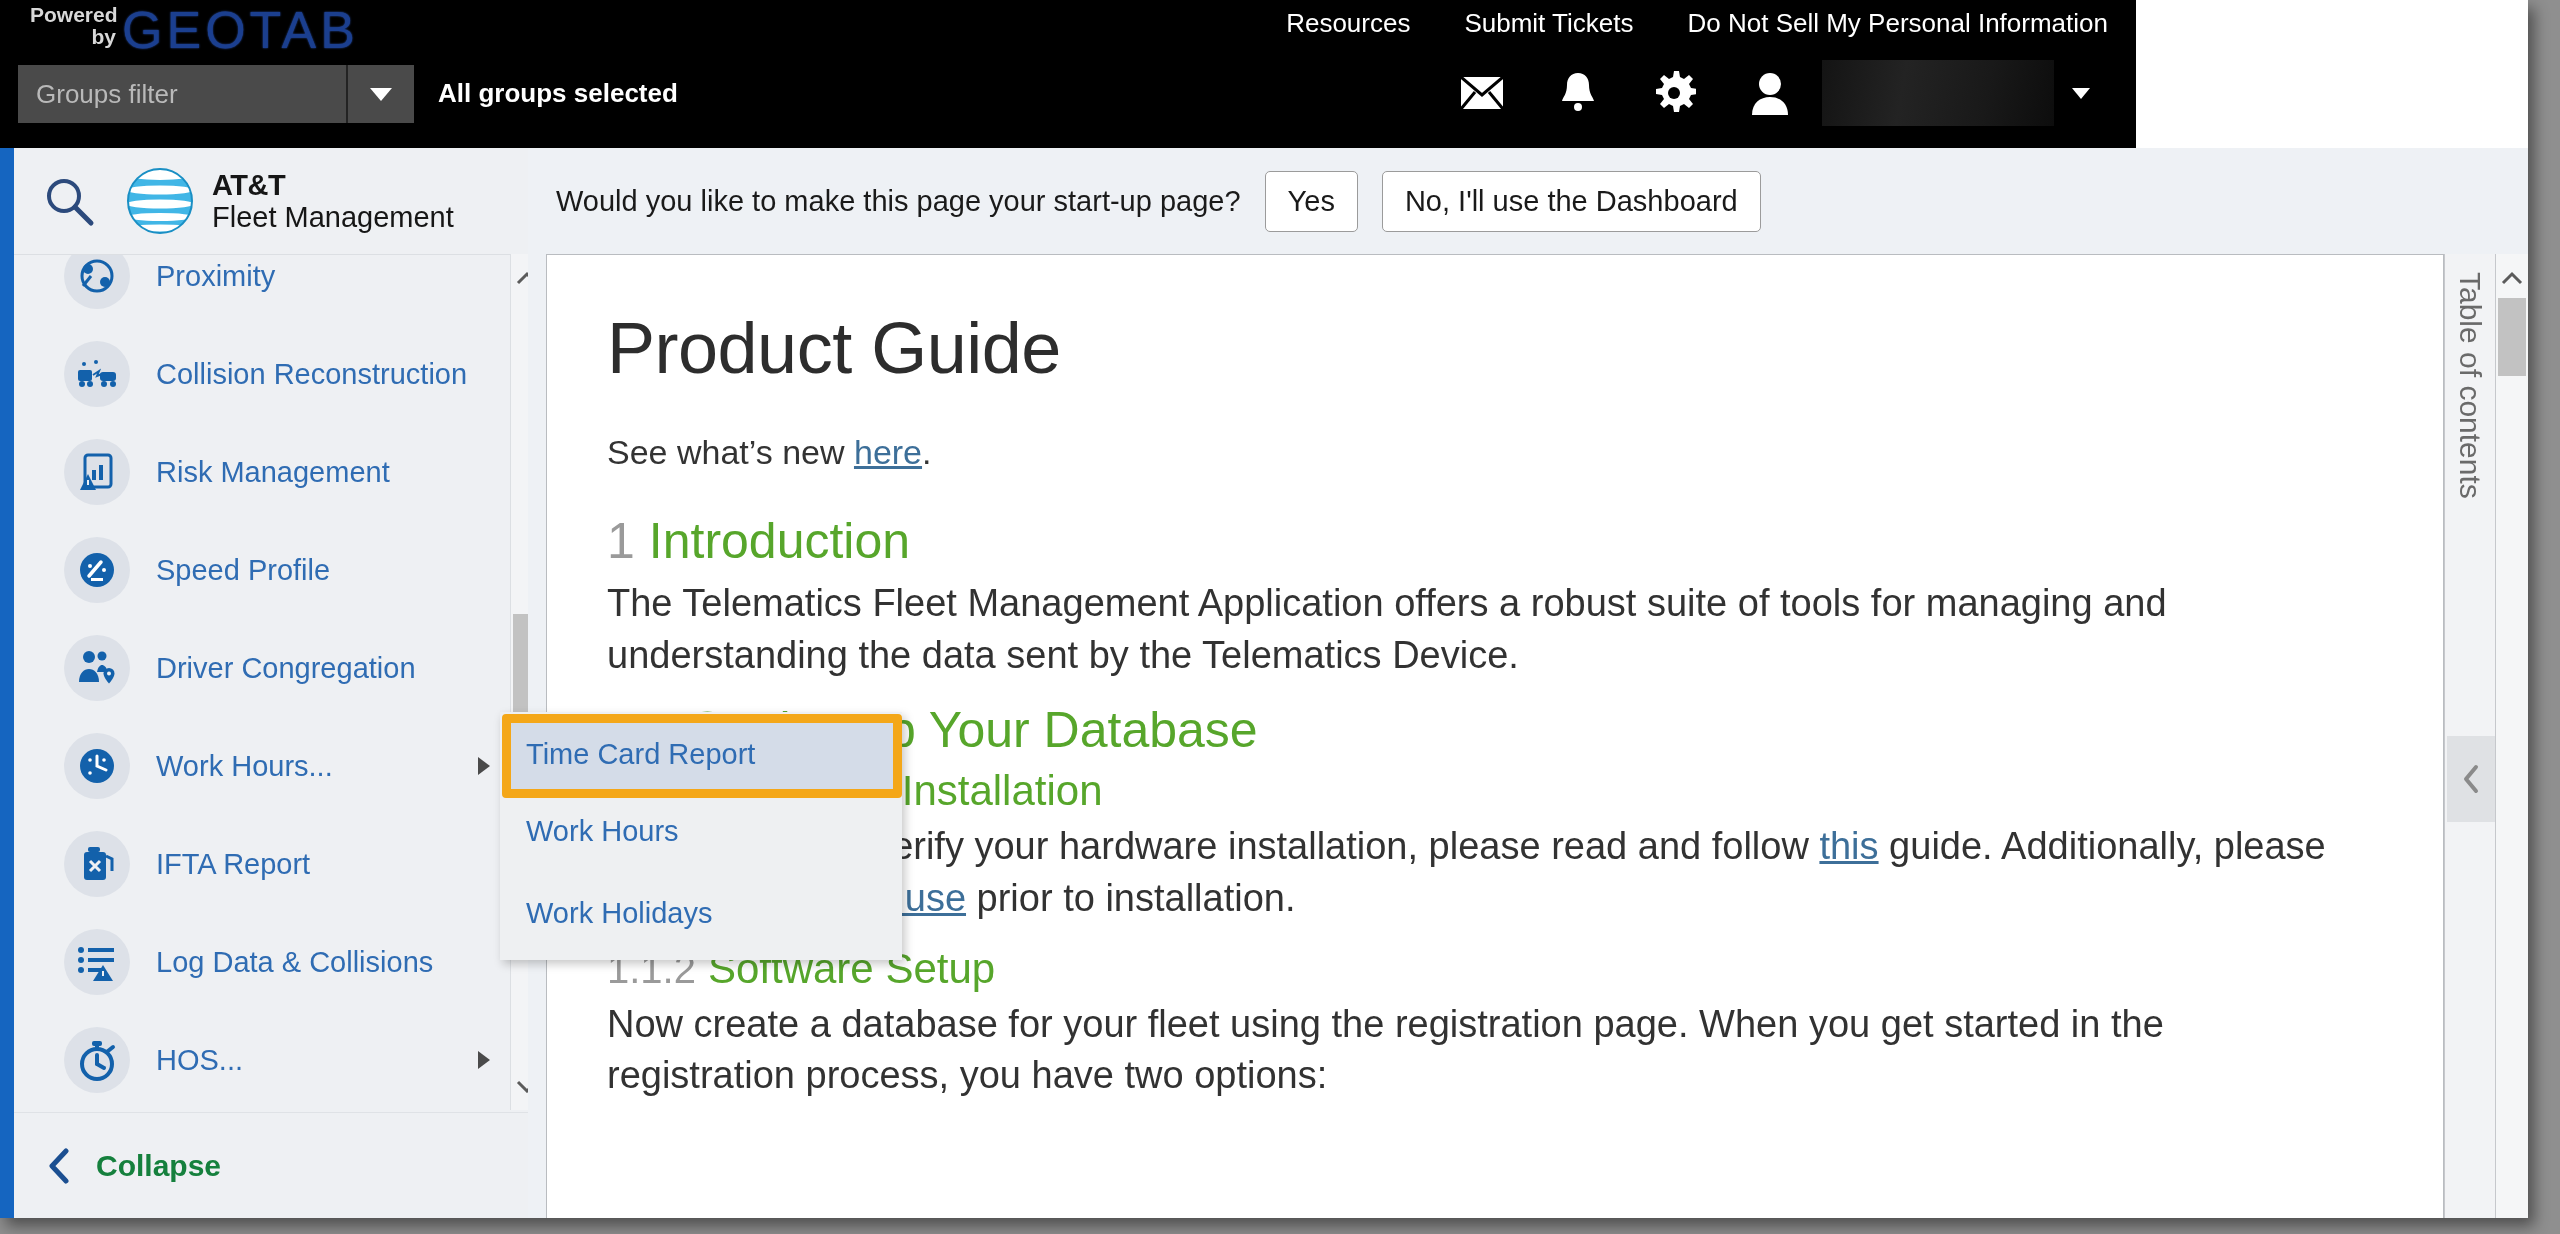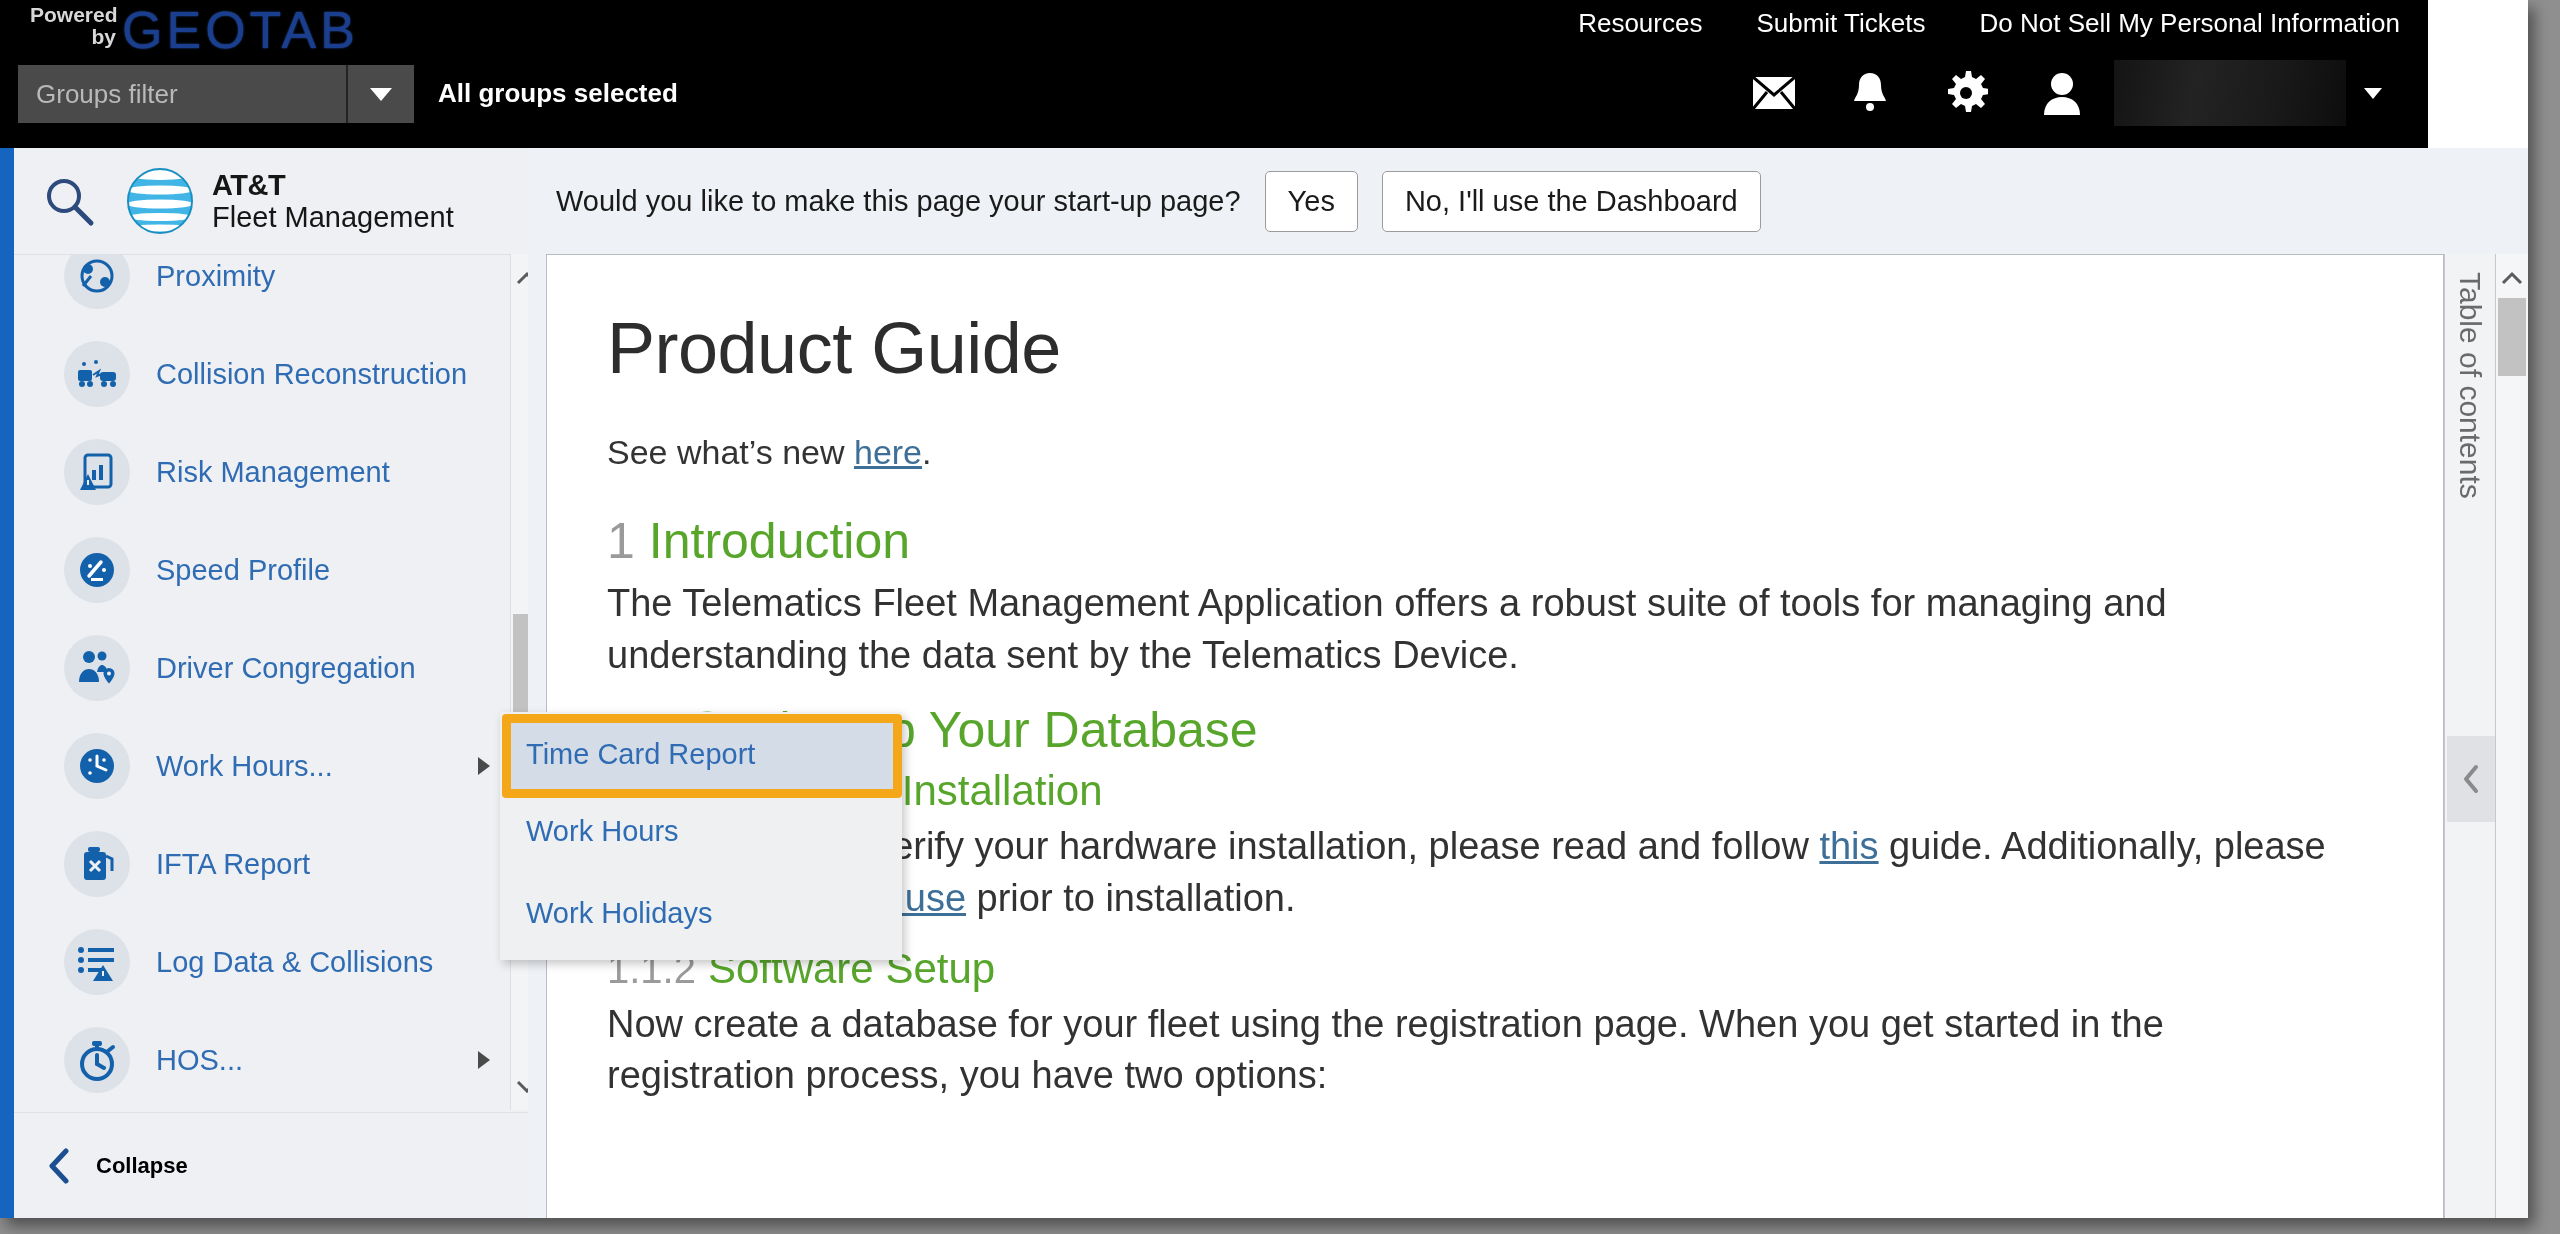--- a/index.html
+++ b/index.html
@@ -14,21 +14,21 @@
     left: 0; top: 0;
     width: 2528px; height: 1218px;
     background: #ffffff;
     overflow: hidden;
     box-shadow: 6px 8px 14px rgba(0,0,0,0.45);
   }
 
   
   .topbar {
     position: absolute; left: 0; top: 0;
-    width: 2428px; height: 148px;
+    width: 2136px; height: 148px;
     background: #000000;
   }
   .powered {
     position: absolute; left: 22px; top: 4px;
     width: 120px;
     color: #d8d8d8;
     font-size: 21px; line-height: 22px;
     font-weight: 700;
   }
   .powered .w1 { display:block; text-align:left; padding-left: 8px;}
@@ -174,21 +174,21 @@
   .collapse-bar {
     position: absolute; left: 0; bottom: 0;
     width: 514px; height: 106px;
     display: flex; align-items: center;
     padding-left: 34px;
     background: #eef0f3;
     border-top: 1px solid #dfe2e6;
   }
   .collapse-bar .chev { color: #1b4f91; display: flex; align-items: center; }
   .collapse-bar .clabel {
-    margin-left: 26px; color: #000000; font-size: 22px; font-weight: 700;
+    margin-left: 26px; color: #15803d; font-size: 30px; font-weight: 700;
   }
 
   
   .flyout {
     position: absolute; left: 500px; top: 712px;
     width: 402px;
     background: #eef0f2;
     box-shadow: 3px 4px 9px rgba(0,0,0,0.22);
     z-index: 40;
     padding-bottom: 6px;

